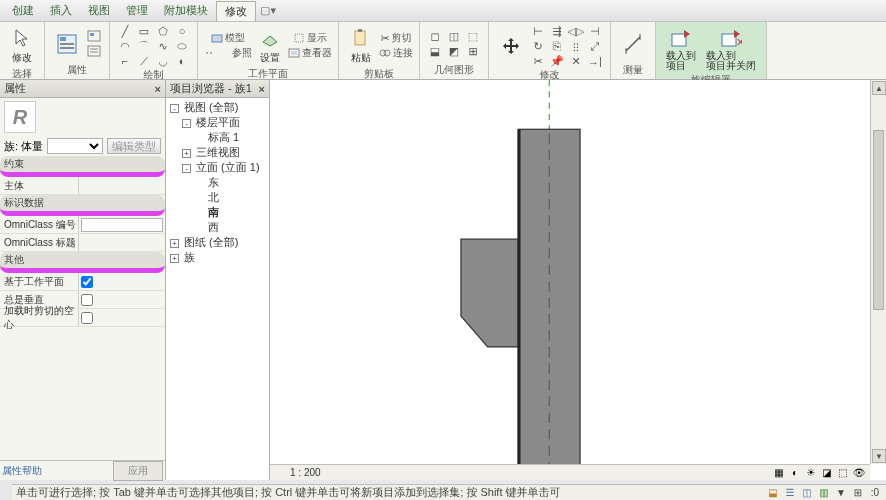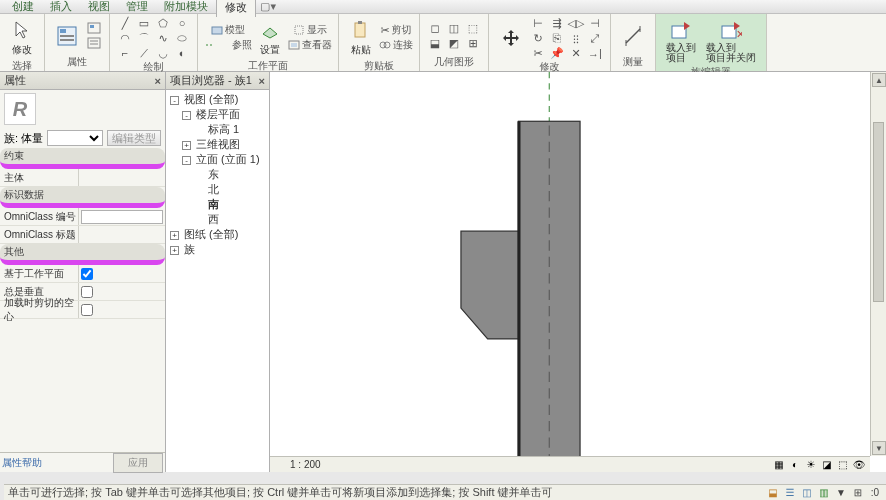--- a/index.html
+++ b/index.html
@@ -1,19 +1,19 @@
 <!DOCTYPE html>
 <html><head>
 <meta charset="utf-8">
 <style>
 * { margin: 0; padding: 0; box-sizing: border-box; font-family: "Microsoft YaHei", "SimSun", sans-serif; font-size: 11px; }
 body { background: #e8e8e8; width: 886px; height: 500px; overflow: hidden; position: relative; }
 
 
-.menubar { height: 14px; background: linear-gradient(#f5f5f5, #e0e0e0); display: flex; align-items: center; padding: 0 4px; border-bottom: 1px solid #c0c0c0; }
+.menubar { height: 22px; background: linear-gradient(#f5f5f5, #e0e0e0); display: flex; align-items: center; padding: 0 4px; border-bottom: 1px solid #c0c0c0; }
 .menubar .menu-item { padding: 2px 8px; color: #3a6a3a; cursor: pointer; }
 .menubar .menu-item.active { background: #f5f5f0; border: 1px solid #b0b0b0; border-bottom: none; color: #333; }
 .menubar .dropdown-icon { margin-left: 4px; color: #666; }
 
 
 .ribbon { height: 58px; background: #f5f5f0; border-bottom: 1px solid #b0b0b0; display: flex; }
 .ribbon-group { border-right: 1px solid #c8c8c0; padding: 2px 6px; display: flex; flex-direction: column; justify-content: space-between; }
 .ribbon-group-content { display: flex; align-items: center; gap: 2px; flex: 1; }
 .ribbon-group-label { text-align: center; font-size: 10px; color: #555; height: 14px; }
 .ribbon-btn-large { display: flex; flex-direction: column; align-items: center; justify-content: center; padding: 2px 4px; cursor: pointer; }
@@ -61,21 +61,21 @@
 .canvas-wrap { flex: 1; position: relative; background: #fff; overflow: hidden; }
 .canvas { position: absolute; inset: 0; }
 .scrollbar-v { position: absolute; right: 0; top: 0; bottom: 16px; width: 16px; background: #f0f0e8; border-left: 1px solid #c0c0b8; }
 .scrollbar-h { position: absolute; left: 0; right: 16px; bottom: 0; height: 16px; background: #f0f0e8; border-top: 1px solid #c0c0b8; display: flex; align-items: center; }
 .scroll-thumb-v { position: absolute; left: 2px; right: 2px; top: 50px; height: 180px; background: #d0d0c8; border: 1px solid #b0b0a8; }
 .scroll-arrow { width: 14px; height: 14px; background: #e0e0d8; border: 1px solid #b0b0a8; display: flex; align-items: center; justify-content: center; font-size: 8px; color: #555; margin: 1px; }
 .scale-label { padding: 0 20px; font-size: 10px; color: #333; }
 .scroll-icons { display: flex; gap: 2px; margin-left: auto; padding-right: 4px; }
 
 
-.statusbar { position: absolute; bottom: 0; left: 4px; right: 0; height: 16px; background: #f0f0e8; border-top: 1px solid #c0c0b8; display: flex; align-items: center; padding: 0 4px; font-size: 10px; color: #444; }
+.statusbar { position: absolute; bottom: 0; left: 12px; right: 0; height: 16px; background: #f0f0e8; border-top: 1px solid #c0c0b8; display: flex; align-items: center; padding: 0 4px; font-size: 10px; color: #444; }
 .statusbar .status-text { flex: 1; }
 .statusbar .status-icons { display: flex; gap: 3px; }
 .status-icon { width: 14px; height: 12px; display: flex; align-items: center; justify-content: center; font-size: 10px; cursor: pointer; }
 
 svg { display: block; }
 </style>
 </head>
 <body>
 
 <div class="menubar">

